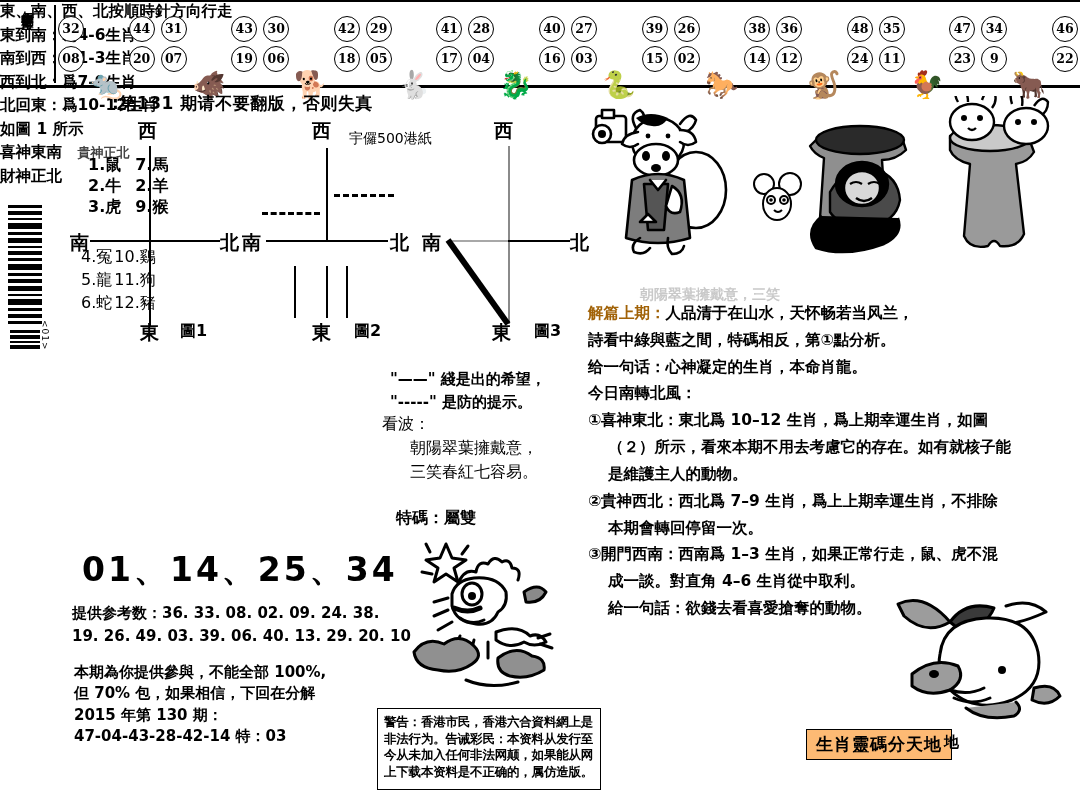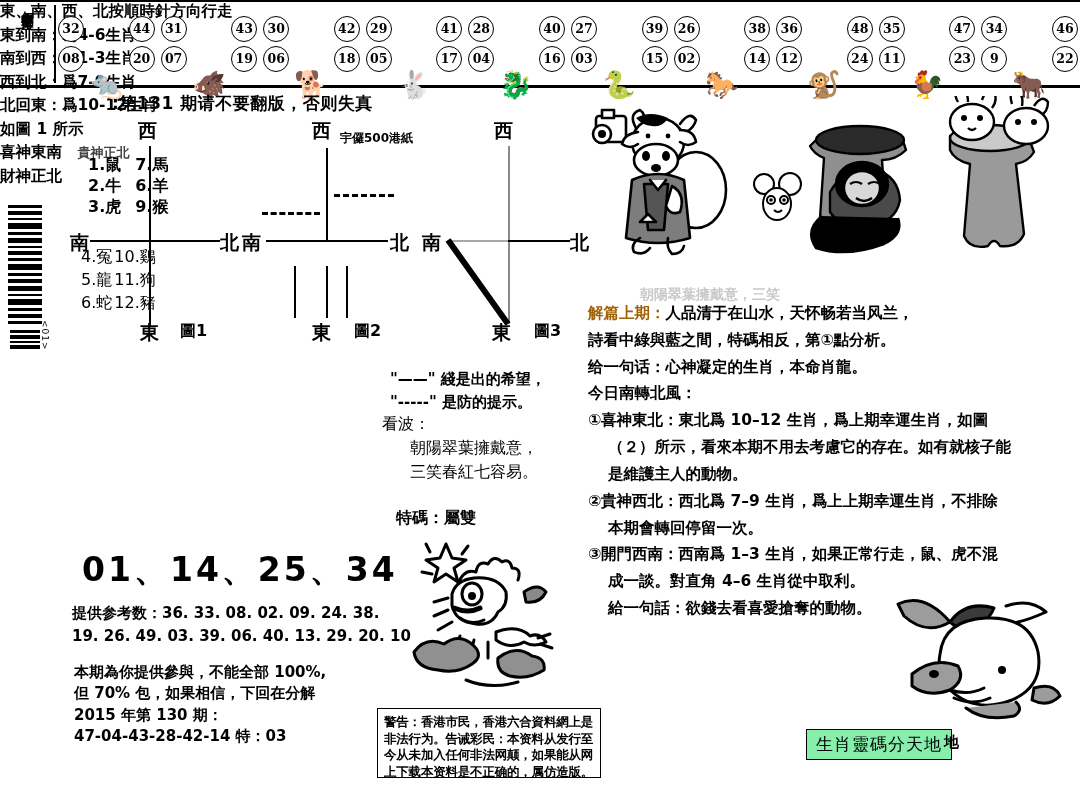--- a/index.html
+++ b/index.html
@@ -75,35 +75,35 @@
   #note-block{position:absolute;left:74px;top:662px;font-size:15px;font-weight:bold;line-height:1.42;}
   #legend-block{position:absolute;left:390px;top:368px;font-size:15px;font-weight:bold;line-height:1.55;}
   #kanbo-block{position:absolute;left:382px;top:412px;font-size:16px;font-weight:normal;line-height:1.5;}
   #tema-block{position:absolute;left:396px;top:508px;font-size:16px;font-weight:bold;}
   #right-block{position:absolute;left:588px;top:300px;width:492px;font-size:15.5px;
     font-weight:bold;line-height:1.73;}
   #right-block .ind{padding-left:20px;display:block;}
   #ghost-line{position:absolute;left:640px;top:286px;font-size:14px;color:#c9c9c9;font-weight:bold;}
   
   #warning-box{
-    position:absolute;left:377px;top:708px;width:224px;height:70px;
+    position:absolute;left:377px;top:708px;width:224px;height:82px;
     border:1.5px solid #000;box-sizing:border-box;padding:5px 6px;
     font-size:12.5px;font-weight:bold;line-height:1.32;letter-spacing:-0.2px;
   }
   
   #footer-badge{
     position:absolute;left:806px;top:729px;border:1.5px solid #000;
-    padding:3px 9px;font-size:17px;font-weight:normal;letter-spacing:1px;background:#86efac;
+    padding:3px 9px;font-size:17px;font-weight:bold;letter-spacing:1px;background:#fdba74;
   }
   #footer-badge-side{position:absolute;left:944px;top:733px;font-size:15px;font-weight:bold;}
   
   .illus{position:absolute;}
   .illus svg{display:block;}
   
-  #note500{position:absolute;left:340px;top:130px;font-size:12px;font-weight:bold;}
+  #note500{position:absolute;left:349px;top:130px;font-size:14px;font-weight:normal;}
 </style>
 </head>
 <body>
 
 <div id="zodiac-strip">
   <div class="strip-title">
     <div class="tt">生肖靈碼中华年</div>
   </div>
 
   <div class="zcell">
@@ -230,21 +230,21 @@
   <div class="solid-h" style="left:30px;top:122px;width:130px;"></div>
 
   <table id="d1-list" style="left:20px;top:36px;">
     <tbody>
         <tr>
           <td>1.鼠</td>
           <td>7.馬</td>
         </tr>
     <tr>
           <td>2.牛</td>
-          <td>6.羊</td>
+          <td>2.羊</td>
         </tr>
     <tr>
           <td>3.虎</td>
           <td>9.猴</td>
         </tr>
   </tbody>
     </table>
   <table id="d1-list2" style="position:absolute;left:20px;top:128px;border-collapse:collapse;">
     <tbody>
         <tr>

